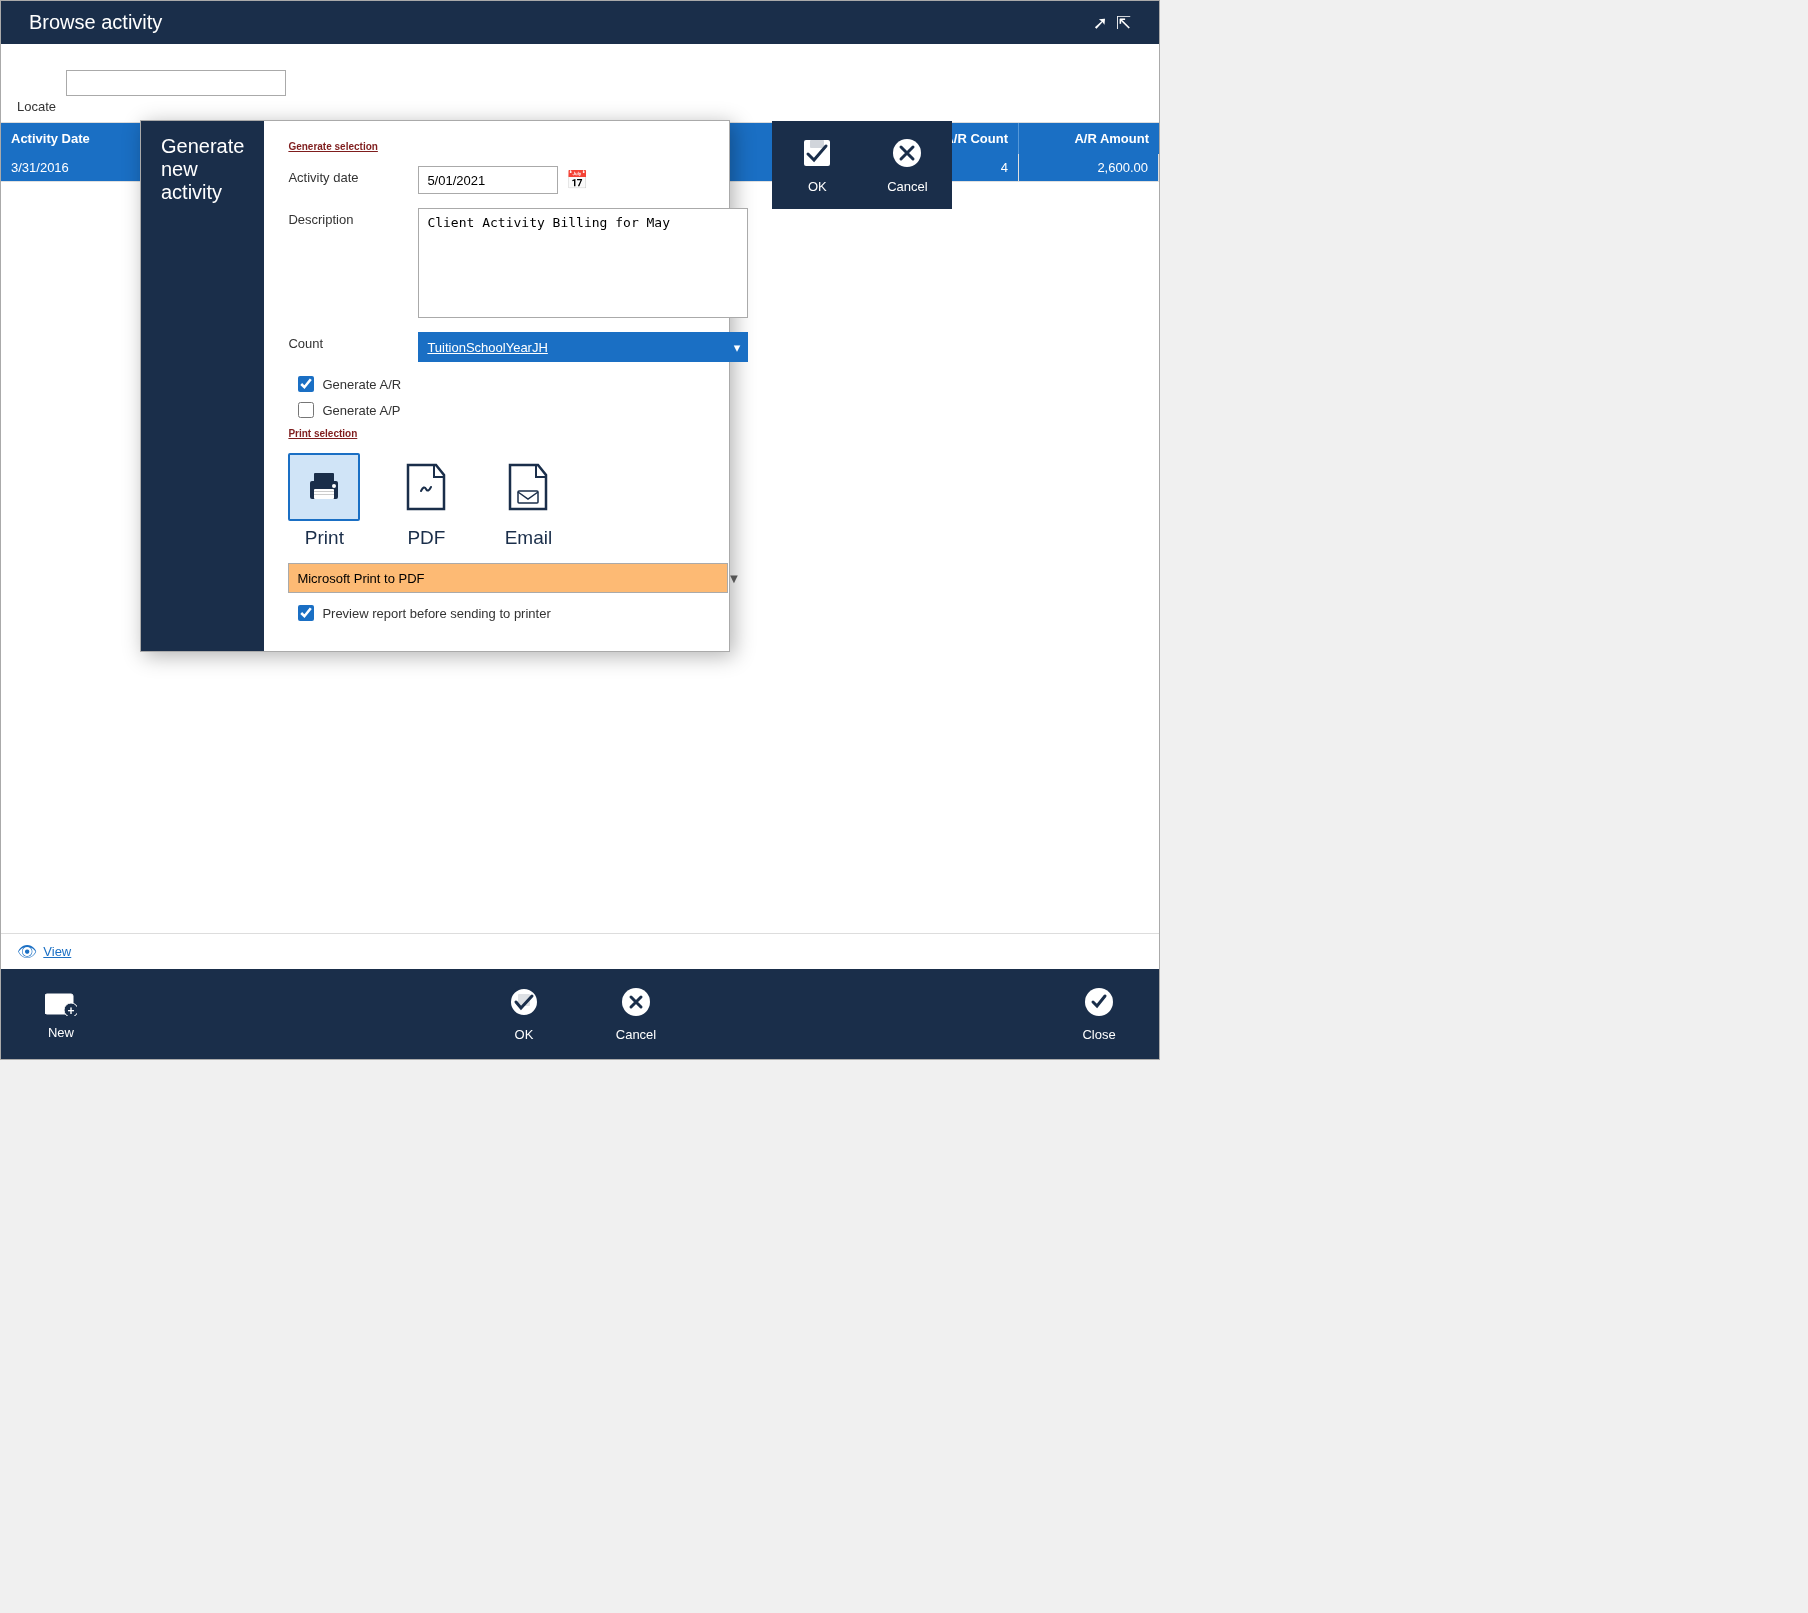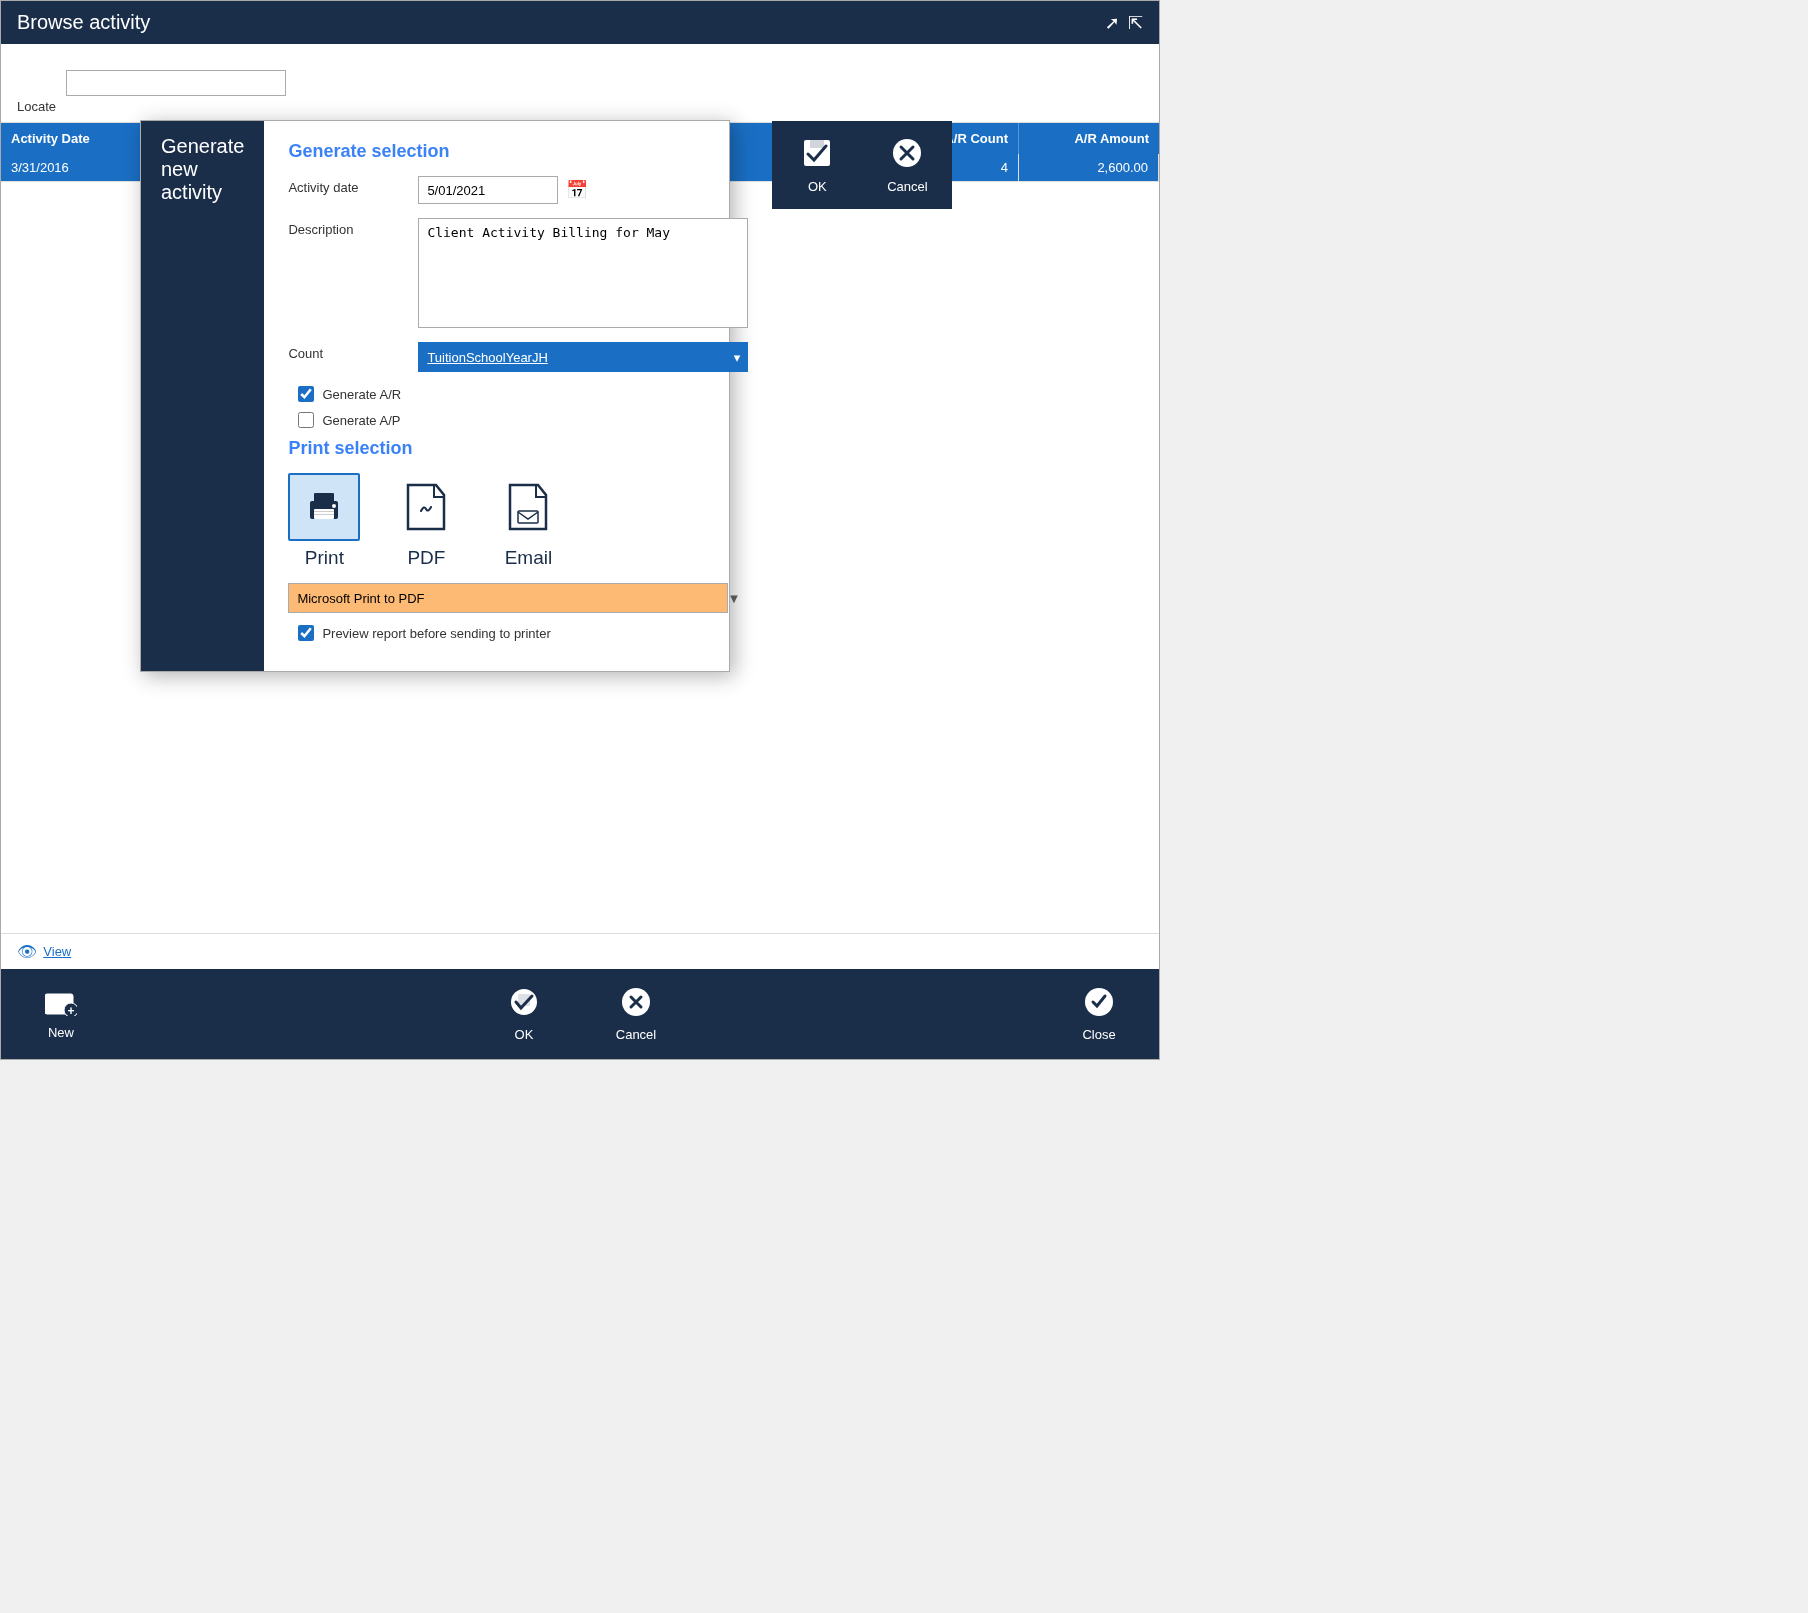--- a/index.html
+++ b/index.html
@@ -19,21 +19,21 @@
       display: flex;
       flex-direction: column;
       border: 1px solid #aaa;
       background: #fff;
     }
 
     
     .title-bar {
       background: #1a2e4a;
       color: #fff;
-      padding: 10px 16px;
+      padding: 10px 28px;
       font-size: 20px;
       font-weight: 400;
       display: flex;
       align-items: center;
       justify-content: space-between;
       flex-shrink: 0;
     }
     .title-bar-icons {
       display: flex;
       gap: 8px;
@@ -191,23 +191,24 @@
       font-weight: 400;
     }
 
     .modal-body {
       padding: 20px 24px;
       flex: 1;
     }
 
     .section-title {
       font-weight: 700;
-      font-size: 18px;
-      color: #3b82f6;
+      font-size: 10px;
+      color: #7f1d1d;
       margin-bottom: 14px;
+      text-decoration: underline;
     }
 
     .form-row {
       display: flex;
       align-items: flex-start;
       margin-bottom: 14px;
       gap: 10px;
     }
 
     .form-label {

